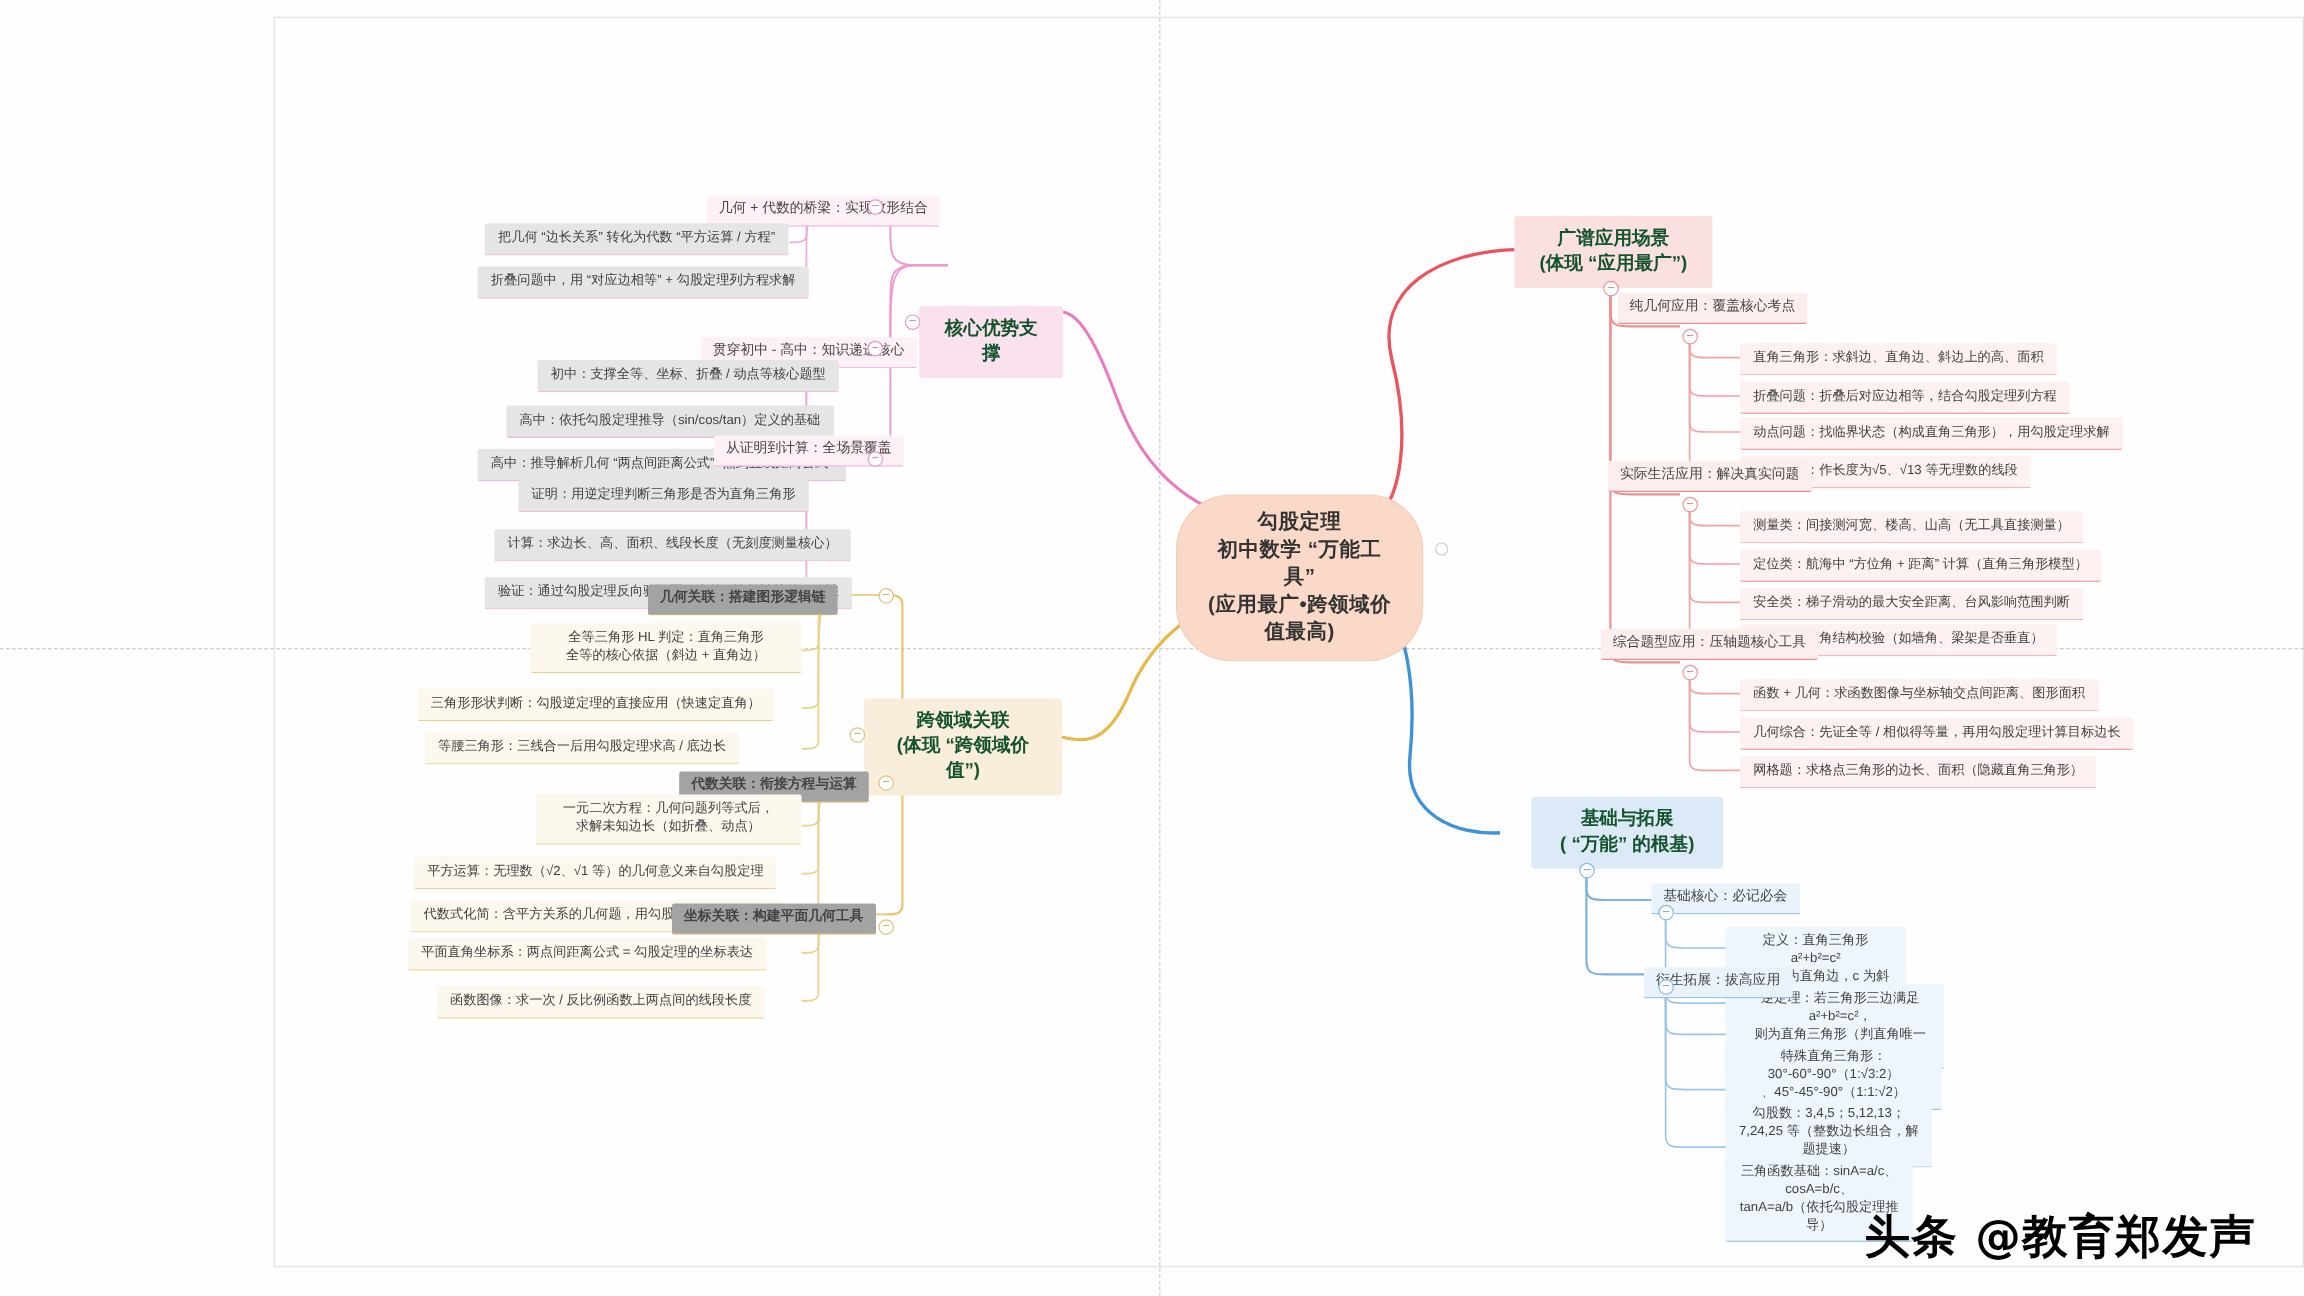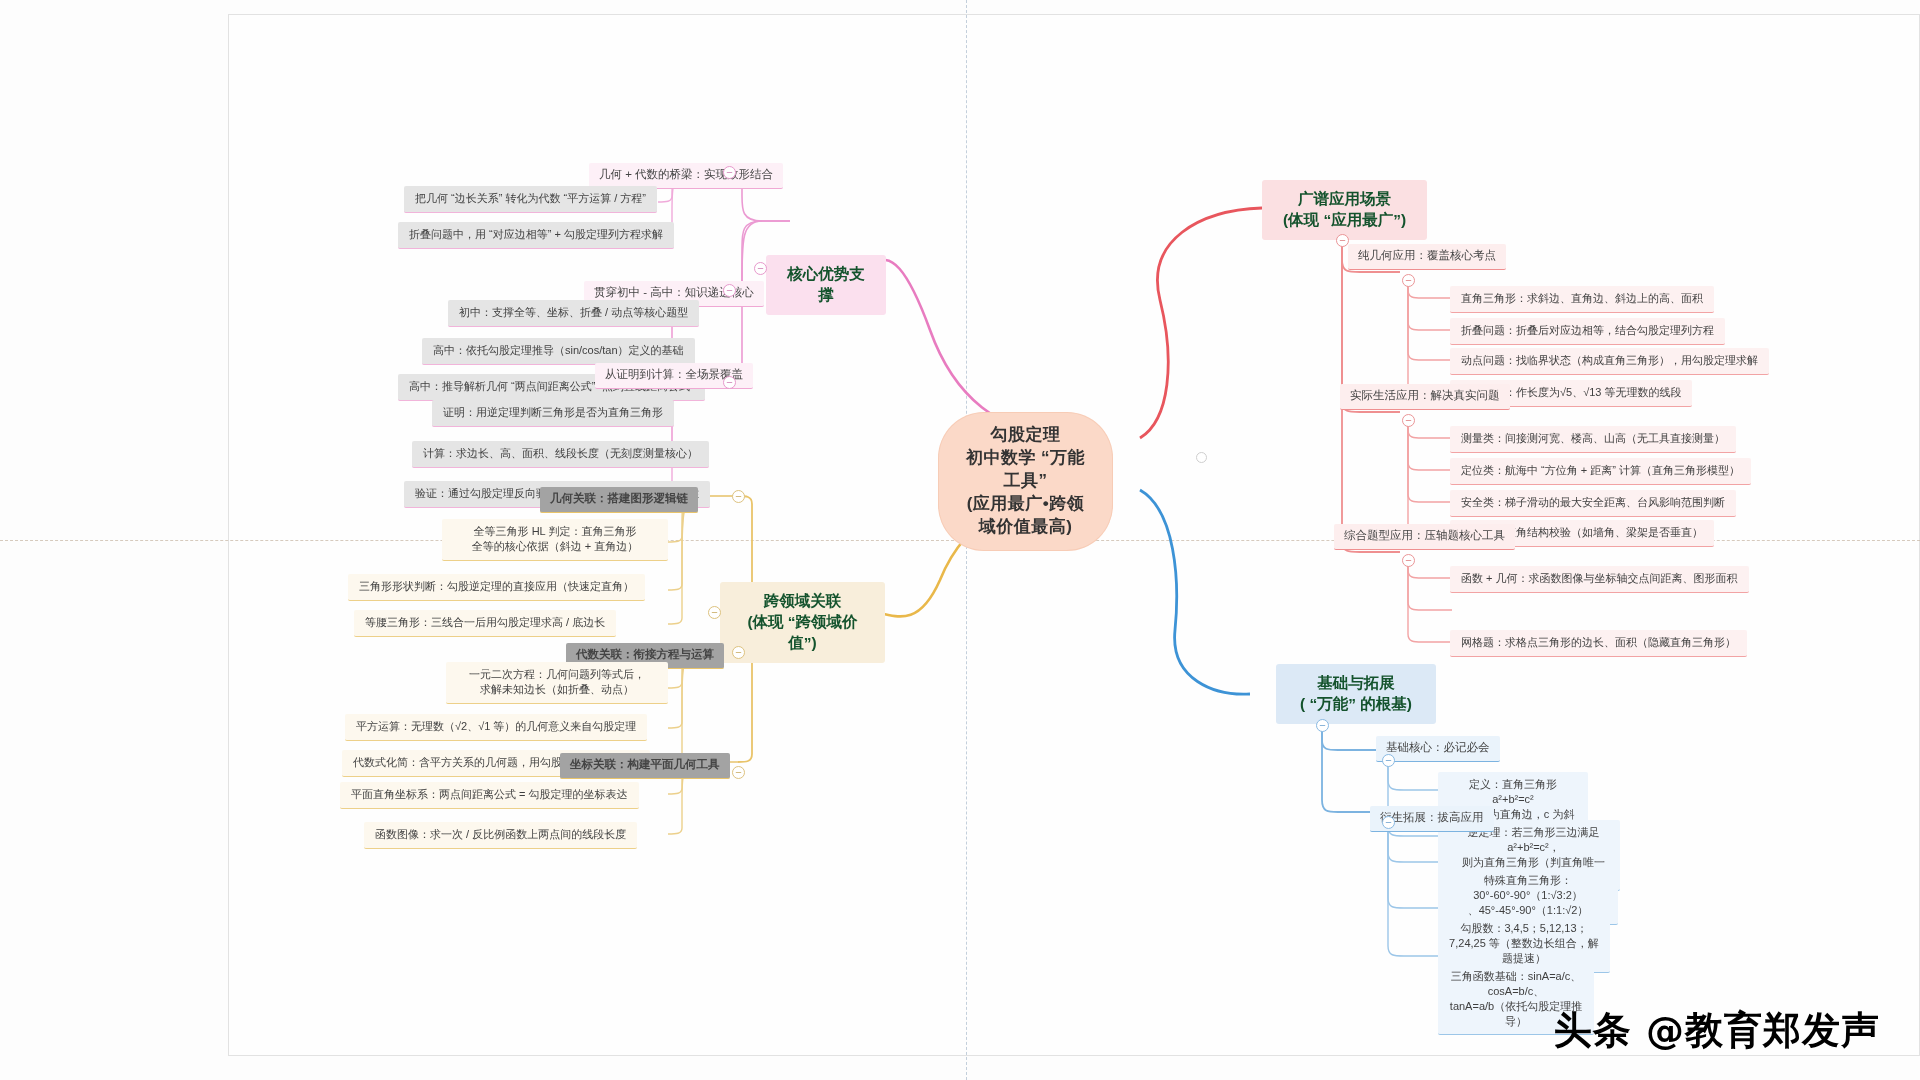--- a/index.html
+++ b/index.html
@@ -187,21 +187,21 @@
              L1440 836" stroke="#9cc6e8" stroke-width="1.4" fill="none"></path>
 
     <path d="M1388 822 L1388 852 C1388 862 1394 862 1404 862
              L1440 862" stroke="#9cc6e8" stroke-width="1.4" fill="none"></path>
     <path d="M1388 822 L1388 898 C1388 908 1394 908 1404 908
              L1440 908" stroke="#9cc6e8" stroke-width="1.4" fill="none"></path>
     <path d="M1388 822 L1388 946 C1388 956 1394 956 1404 956
              L1440 956" stroke="#9cc6e8" stroke-width="1.4" fill="none"></path>
   </svg>
 
-  <div class="node root" style="left:938px; top:412px; width:175px;">勾股定理
+  <div class="node root" style="left:980px; top:412px; width:206px;">勾股定理
 初中数学 “万能工具”
 (应用最广•跨领域价值最高)</div>
   <div class="root-toggle"></div>
 
   <div class="node branch pink" style="left:766px; top:255px; width:120px;">核心优势支撑</div>
   <div class="toggle pink" style="left:754px; top:262px;"></div>
 
   <div class="node l2 pink" style="left:589px; top:163px;">几何 + 代数的桥梁：实现数形结合</div>
   <div class="toggle pink" style="left:723px; top:166px;"></div>
   <div class="node l3 pink" style="left:404px; top:186px;">把几何 “边长关系” 转化为代数 “平方运算 / 方程”</div>
@@ -256,20 +256,21 @@
   <div class="node l2 red" style="left:1340px; top:384px;">实际生活应用：解决真实问题</div>
   <div class="toggle red" style="left:1402px; top:414px;"></div>
   <div class="node l3 red" style="left:1450px; top:426px;">测量类：间接测河宽、楼高、山高（无工具直接测量）</div>
   <div class="node l3 red" style="left:1450px; top:458px;">定位类：航海中 “方位角 + 距离” 计算（直角三角形模型）</div>
   <div class="node l3 red" style="left:1450px; top:490px;">安全类：梯子滑动的最大安全距离、台风影响范围判断</div>
   <div class="node l3 red" style="left:1450px; top:520px;">建筑类：直角结构校验（如墙角、梁架是否垂直）</div>
 
   <div class="node l2 red" style="left:1334px; top:524px;">综合题型应用：压轴题核心工具</div>
   <div class="toggle red" style="left:1402px; top:554px;"></div>
   <div class="node l3 red" style="left:1450px; top:566px;">函数 + 几何：求函数图像与坐标轴交点间距离、图形面积</div>
+  <div class="node l3 red" style="left:1450px; top:598px;">几何综合：先证全等 / 相似得等量，再用勾股定理计算目标边长</div>
   <div class="node l3 red" style="left:1450px; top:630px;">网格题：求格点三角形的边长、面积（隐藏直角三角形）</div>
 
   <div class="node branch blue" style="left:1276px; top:664px; width:160px;">基础与拓展
 ( “万能” 的根基)</div>
   <div class="toggle blue" style="left:1316px; top:719px;"></div>
 
   <div class="node l2 blue" style="left:1376px; top:736px;">基础核心：必记必会</div>
   <div class="toggle blue" style="left:1382px; top:754px;"></div>
   <div class="node l3 blue" style="left:1438px; top:772px; width:150px;">定义：直角三角形 a²+b²=c²
 （a、b 为直角边，c 为斜边）</div>

